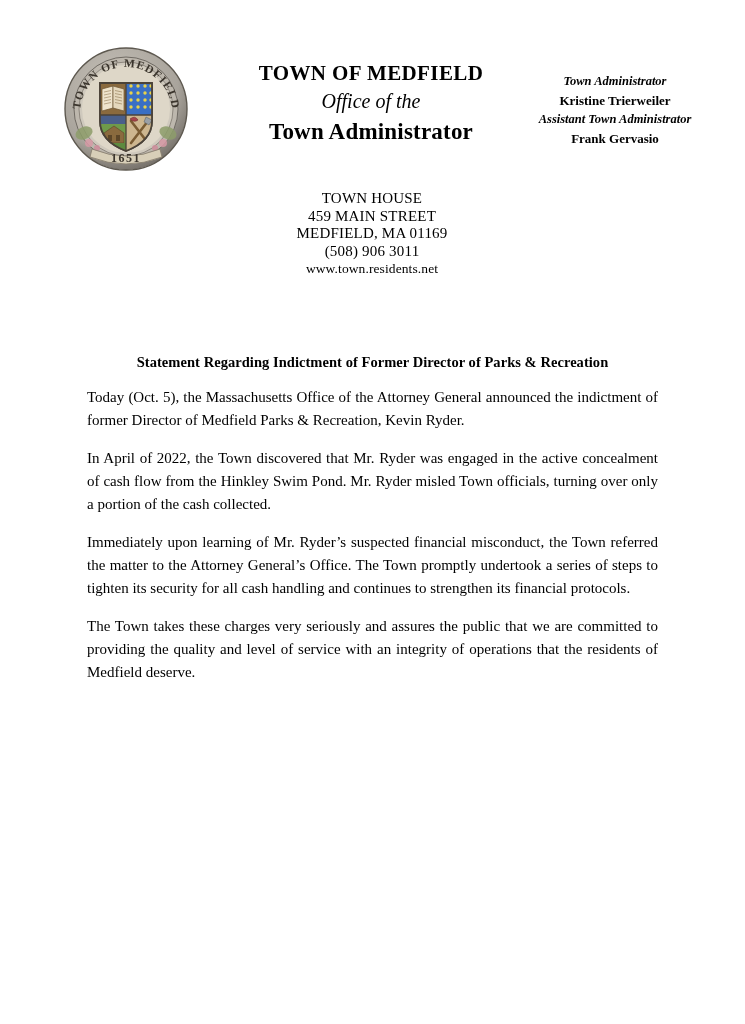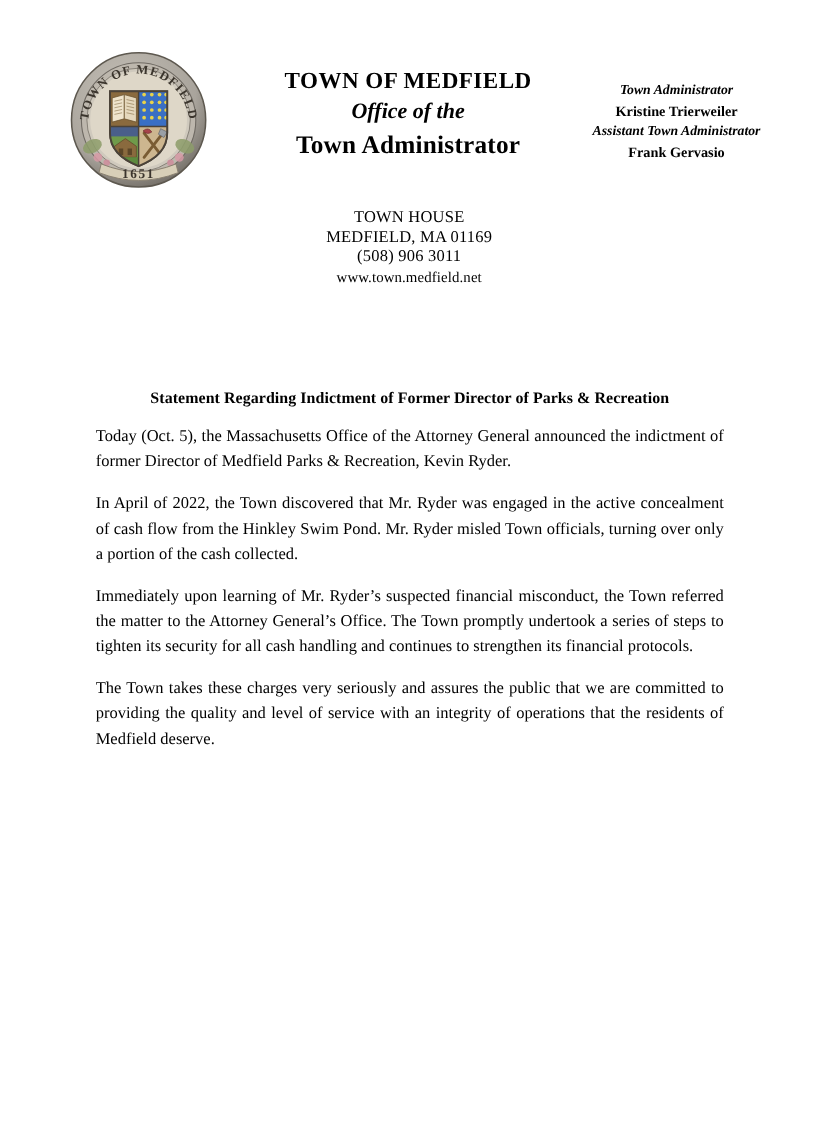--- a/index.html
+++ b/index.html
@@ -37,21 +37,21 @@
   }
   .mast-line1 {
     font-size: 21px;
     font-weight: bold;
     letter-spacing: 0.4px;
     line-height: 26px;
     white-space: nowrap;
   }
   .mast-line2 {
     font-size: 20px;
-    font-weight: bold;
+    font-weight: normal;
     font-style: italic;
     line-height: 30px;
   }
   .mast-line3 {
     font-size: 23px;
     font-weight: bold;
     line-height: 32px;
     letter-spacing: 0.2px;
   }
 
@@ -243,23 +243,24 @@
 
   <div class="officials">
     <div class="off-title">Town Administrator</div>
     <div class="off-name">Kristine Trierweiler</div>
     <div class="off-title">Assistant Town Administrator</div>
     <div class="off-name">Frank Gervasio</div>
   </div>
 
   <div class="address">
     <div class="addr-line">TOWN HOUSE</div>
+    <div class="addr-line">459 MAIN STREET</div>
     <div class="addr-line">MEDFIELD, MA 01169</div>
     <div class="addr-line">(508) 906 3011</div>
-    <div class="addr-url">www.town.medfield.net</div>
+    <div class="addr-url">www.town.residents.net</div>
   </div>
 
   <div class="statement-title">Statement Regarding Indictment of Former Director of Parks &amp; Recreation</div>
 
   <div class="body-copy">
     <p class="para">Today (Oct. 5), the Massachusetts Office of the Attorney General announced the indictment of former Director of Medfield Parks &amp; Recreation, Kevin Ryder.</p>
     <p class="para">In April of 2022, the Town discovered that Mr. Ryder was engaged in the active concealment of cash flow from the Hinkley Swim Pond.  Mr. Ryder misled Town officials, turning over only a portion of the cash collected.</p>
     <p class="para">Immediately upon learning of Mr. Ryder’s suspected financial misconduct, the Town referred the matter to the Attorney General’s Office.  The Town promptly undertook a series of steps to tighten its security for all cash handling and continues to strengthen its financial protocols.</p>
     <p class="para">The Town takes these charges very seriously and assures the public that we are committed to providing the quality and level of service with an integrity of operations that the residents of Medfield deserve.</p>
   </div>

